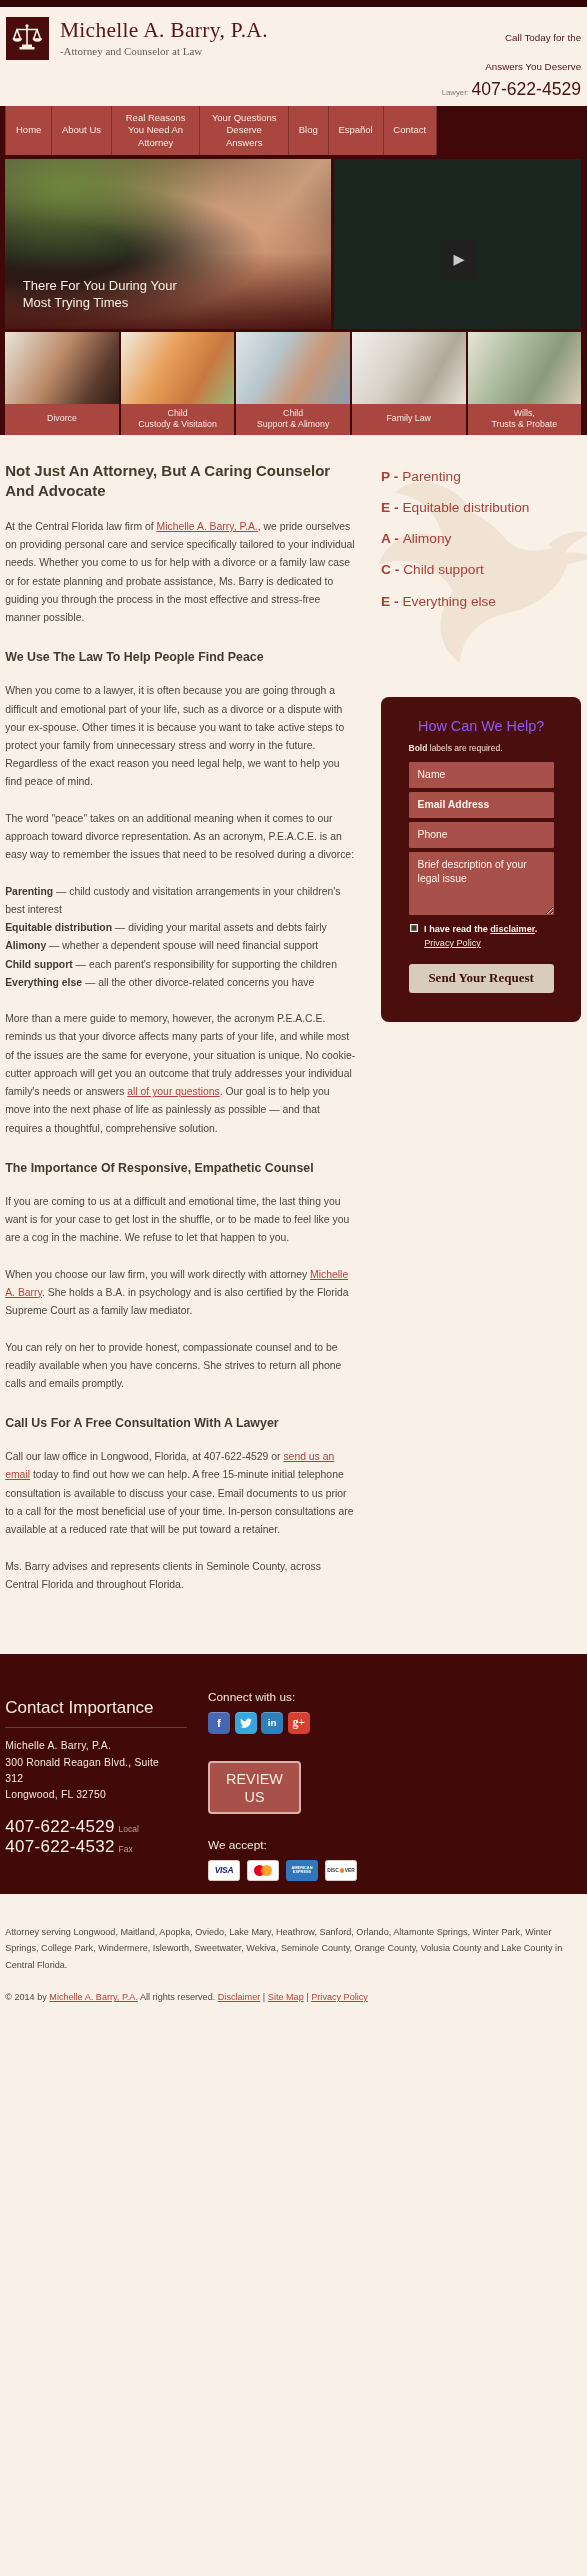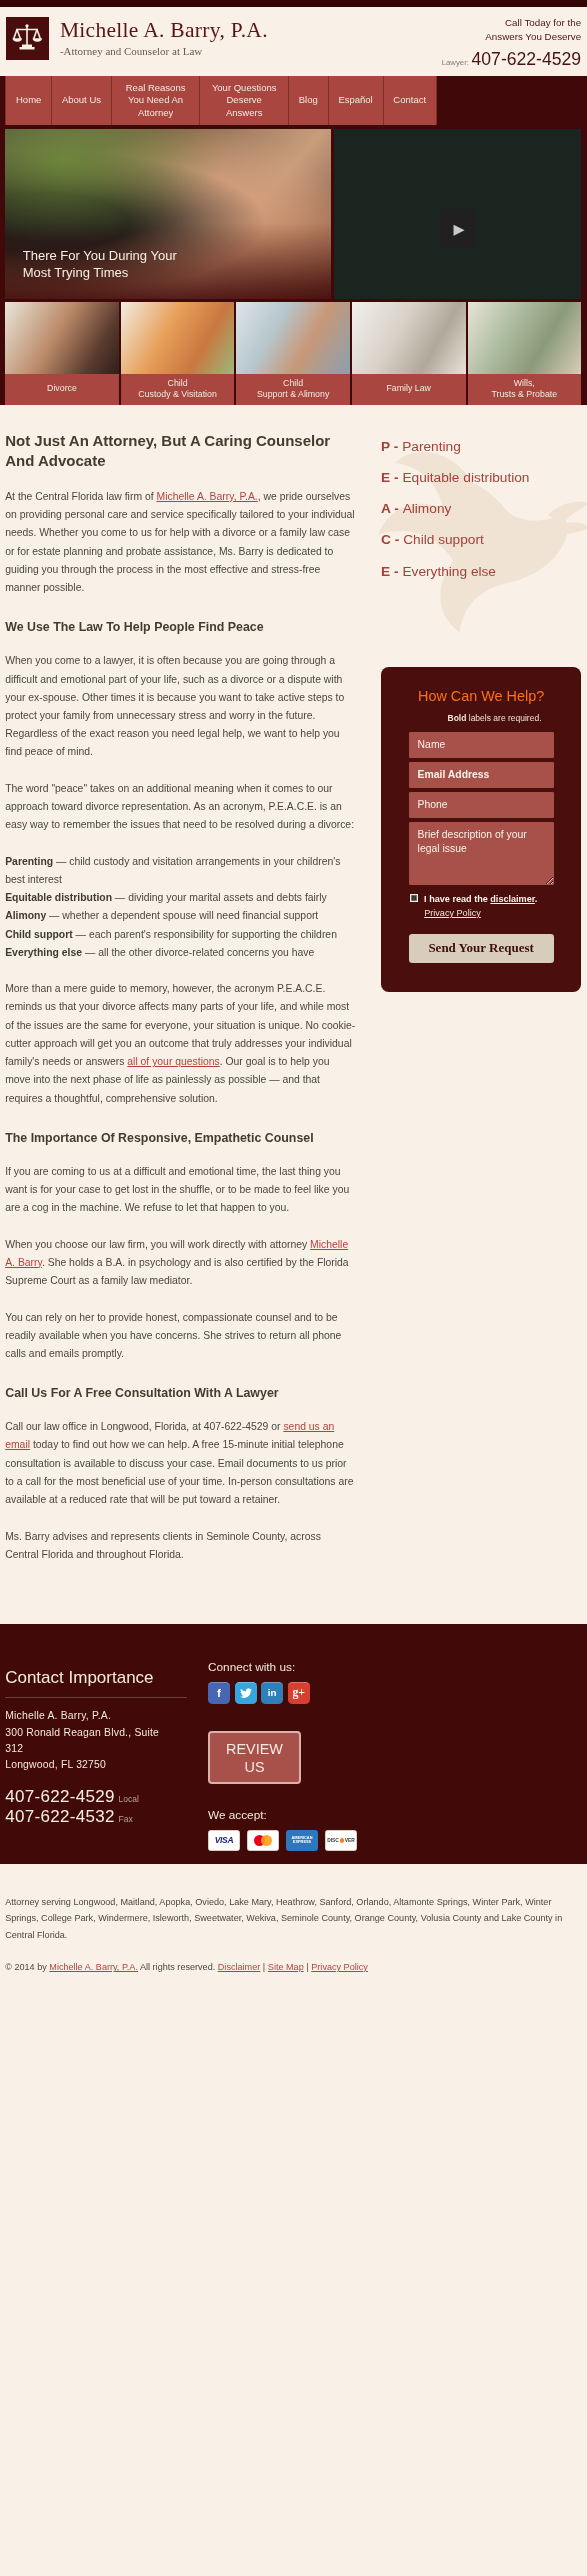--- a/index.html
+++ b/index.html
@@ -9,21 +9,21 @@
   
   .topbar{height:6.5px;background:#330505;}
 
   
   .header{background:#f9f1e7;padding:7.8px 5.9px 6.5px;display:flex;align-items:flex-start;}
   .logo-box{width:43px;height:43px;background:#4a0d0d;margin-top:2.6px;display:flex;align-items:center;justify-content:center;flex:0 0 auto;}
   .brand{margin-left:11px;margin-top:3.9px;}
   .brand-title{font-family:"Liberation Serif","DejaVu Serif",serif;font-size:21.5px;color:#591414;letter-spacing:0.3px;}
   .brand-tag{font-family:"Liberation Serif","DejaVu Serif",serif;font-size:11px;color:#6b5a4d;margin-top:2px;}
   .header-right{margin-left:auto;text-align:right;margin-top:1.3px;}
-  .call-line{font-size:9.8px;color:#4c1518;line-height:1.45;}
+  .call-line{font-size:9.8px;color:#4c1518;line-height:1.45;margin-top:15px;}
   .phone-row{margin-top:4.6px;}
   .phone-label{font-size:7.8px;color:#8a7a6e;margin-right:2.6px;}
   .phone-big{font-size:17.6px;color:#4a1014;}
 
   
   .band{background:#400808;padding:0 5.9px 0 5.2px;}
   .nav{display:flex;height:49px;}
   .nav-inner{display:flex;background:#a8463f;height:100%;}
   .nav-item{display:flex;align-items:center;justify-content:center;color:#f3e9e2;font-size:9.5px;
     padding:0 9.8px;text-align:center;line-height:1.3;border-right:0.7px solid #7e2f2a;cursor:pointer;}
@@ -64,23 +64,23 @@
   .article a{color:#b2433c;text-decoration:underline;}
   .deflist{font-size:10.4px;line-height:1.75;margin:0 0 18.3px;}
   .defterm{font-weight:bold;color:#3f3a33;}
 
   .aside{width:200px;margin-left:auto;position:relative;}
   .dove{position:absolute;top:6.5px;left:-6.5px;opacity:.55;z-index:0;pointer-events:none;}
   .peace-list{position:relative;z-index:1;max-width:155px;font-size:13.7px;line-height:2.28;color:#a5403a;}
   .peace-letter{font-weight:bold;}
 
   .help-form{position:relative;z-index:1;margin-top:80px;background:#4a0e0c;border-radius:7.8px;padding:15.7px 27.4px 29px;}
-  .hf-title{color:#f97316;font-size:14.4px;text-align:center;margin:5.2px 0 9.1px;}
+  .hf-title{color:#8b5cf6;font-size:14.4px;text-align:center;margin:5.2px 0 9.1px;}
   .hf-req{color:#f0e4d4;font-size:8.5px;margin-bottom:9.1px;}
-  .hf-req b{font-weight:bold;margin-left:39px;}
+  .hf-req b{font-weight:bold;}
   .hf-input{display:block;width:100%;box-sizing:border-box;height:26px;margin-bottom:4px;background:#a8504a;border:0;border-radius:1.3px;
     color:#ffffff;font-size:10.4px;padding:0 9.1px;font-family:"Liberation Sans","DejaVu Sans",sans-serif;}
   .hf-input::placeholder,.hf-area::placeholder{color:#fbf3ea;opacity:1;}
   .hf-input.req::placeholder{font-weight:bold;}
   .hf-area{display:block;width:100%;box-sizing:border-box;height:63px;margin-bottom:7.8px;background:#a8504a;border:0;border-radius:1.3px;
     color:#ffffff;font-size:10.4px;padding:6.5px 9.1px;resize:vertical;font-family:"Liberation Sans","DejaVu Sans",sans-serif;line-height:1.3;}
   .hf-check-row{display:flex;align-items:flex-start;color:#fdf6ee;font-size:9.1px;font-weight:bold;line-height:1.4;}
   .hf-checkbox{width:7.8px;height:7.8px;background:#f4ede2;display:inline-block;margin:1.3px 6.5px 0 1.3px;flex:0 0 auto;
     box-shadow:inset 0 0 0 1.3px #f4ede2, inset 0 0 0 3.9px #3a3a35;cursor:pointer;}
   .hf-check-row a{color:#fdf6ee;}

